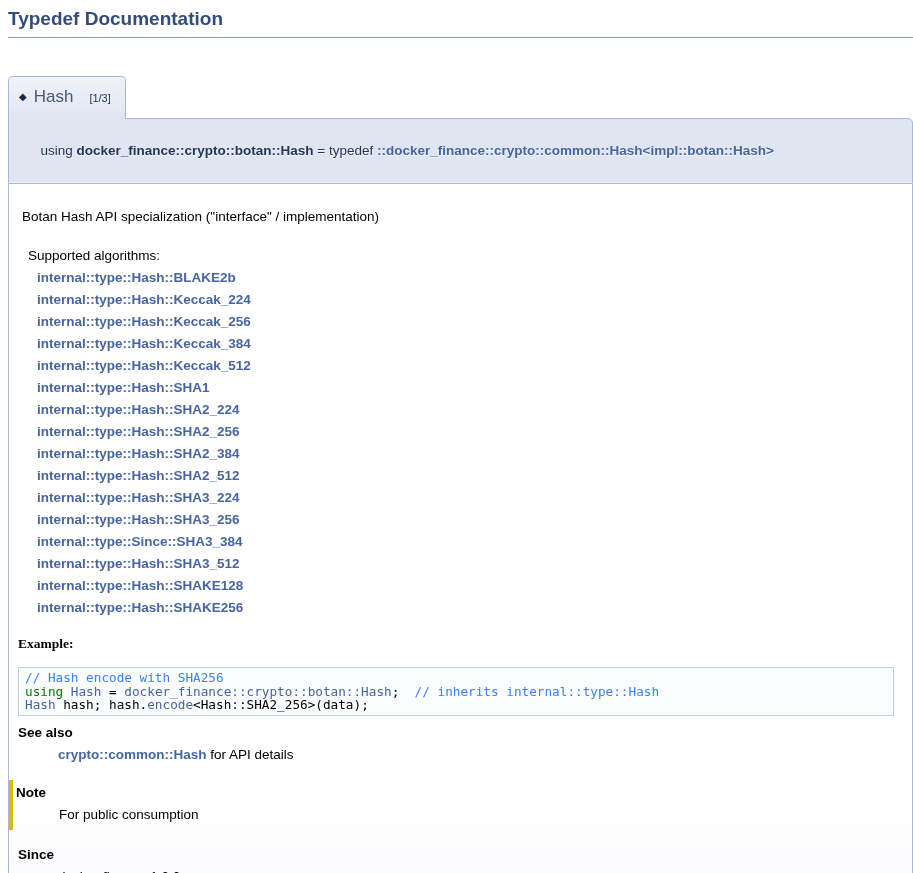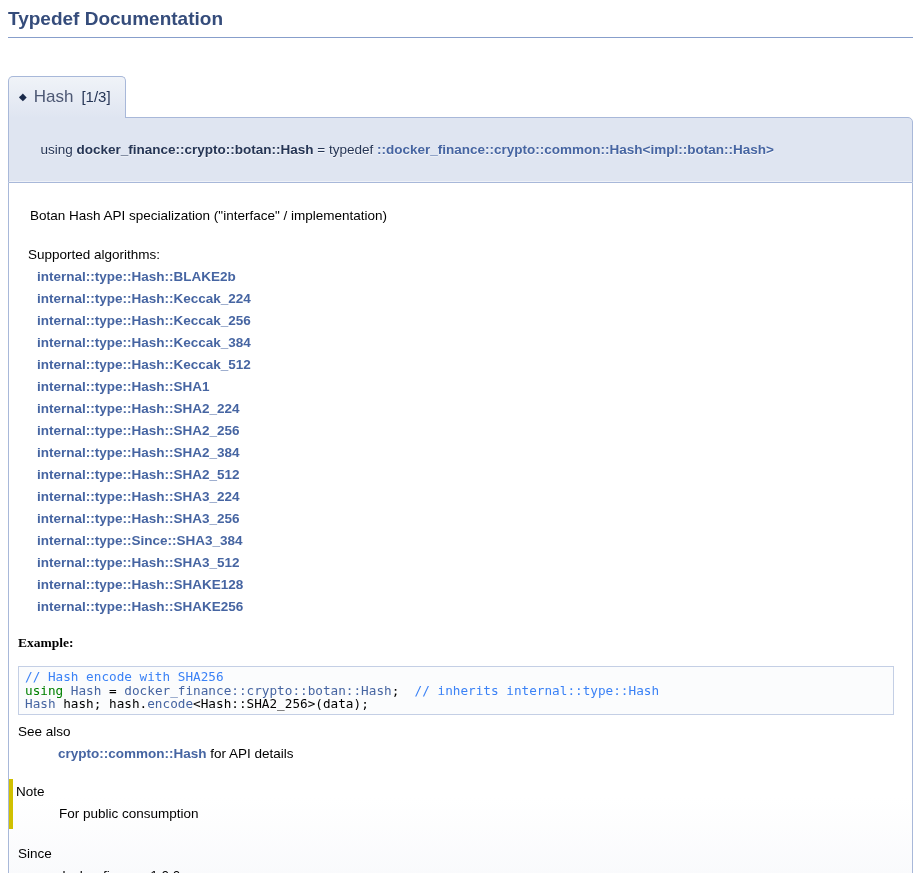--- a/index.html
+++ b/index.html
@@ -38,21 +38,21 @@
   }
   .permalink {
     font-size: 10px;
     color: #1A2A4A;
     margin-right: 7px;
     vertical-align: 2px;
     text-decoration: none;
     cursor: pointer;
   }
   .memtitle-text { font-size: 17px; color: #4D5874; }
-  .overload { font-size: 15px; color: #253555; margin-left: 8px; }
+  .overload { font-size: 11px; color: #253555; margin-left: 16px; }
 
   
   .memitem { clear: none; }
   .memproto {
     clear: left;
     border: 1px solid #A8B8D9;
     background: #DFE5F1;
     padding: 9px 6px 10px 9px;
     color: #253555;
     text-shadow: 0 1px 1px rgba(255,255,255,0.9);
@@ -72,21 +72,21 @@
   
   .memdoc {
     border: 1px solid #A8B8D9;
     border-top: none;
     border-bottom-left-radius: 4px;
     border-bottom-right-radius: 4px;
     padding: 4px 10px 10px 9px;
     background: linear-gradient(to bottom, #FFFFFF 85%, #F7F8FB 100%);
     overflow: hidden;
   }
-  p.intro { margin: 20px 0 0 12px; line-height: 17px; }
+  p.intro { margin: 20px 0 0 4px; line-height: 17px; }
   .algos p.algos-label { margin: 20px 0 0 10px; line-height: 22px; }
   .algo-list { padding-left: 19px; line-height: 22px; }
   .algo-list a.el { font-size: 13.5px; }
   p.example-label { margin: 14px 0 12px 0; line-height: 22px; font-family: Liberation Serif, serif; }
 
   
   .fragment {
     border: 1px solid #C4CFE5;
     background: #FBFCFD;
     padding: 3px 6px;
@@ -95,21 +95,21 @@
     font-size: 12.7px;
     line-height: 13.5px;
   }
   .fragment .line { white-space: pre; }
   .code-comment { color: #3b82f6; }
   .code-keyword { color: #008000; }
   a.code { color: #4665A2; font-weight: normal; text-decoration: none; cursor: pointer; }
 
   
   dl.section { margin: 6px 0 0 0; padding: 0; }
-  dl.section dt { font-weight: normal; line-height: 22px; }
+  dl.section dt { font-weight: bold; line-height: 22px; }
   dl.section dd { margin: 0 0 0 40px; line-height: 22px; }
   dl.note {
     margin: 14px 0 0 -9px;
     padding: 2px 0 4px 3px;
     border-left: 4px solid #D0C000;
   }
   dl.note dd { margin-left: 43px; }
   dl.since { margin-top: 14px; margin-bottom: 8px; }
 </style>
 </head>

